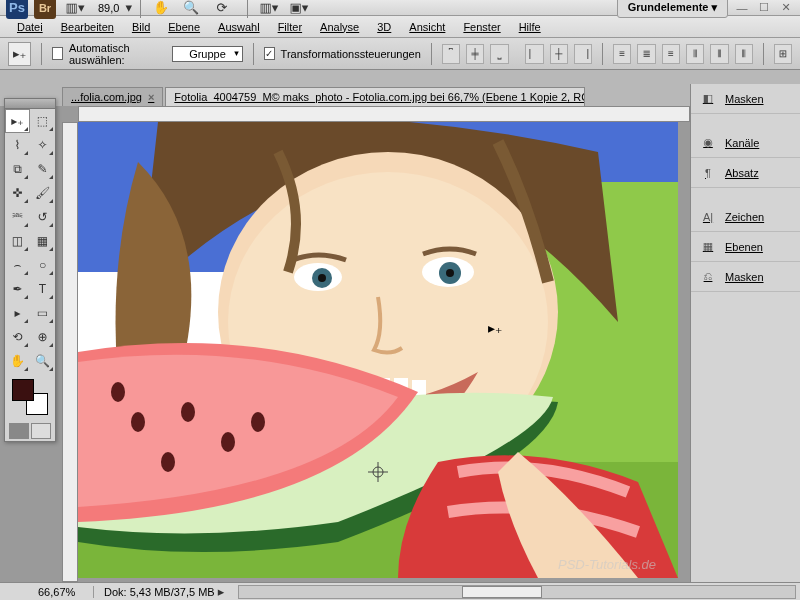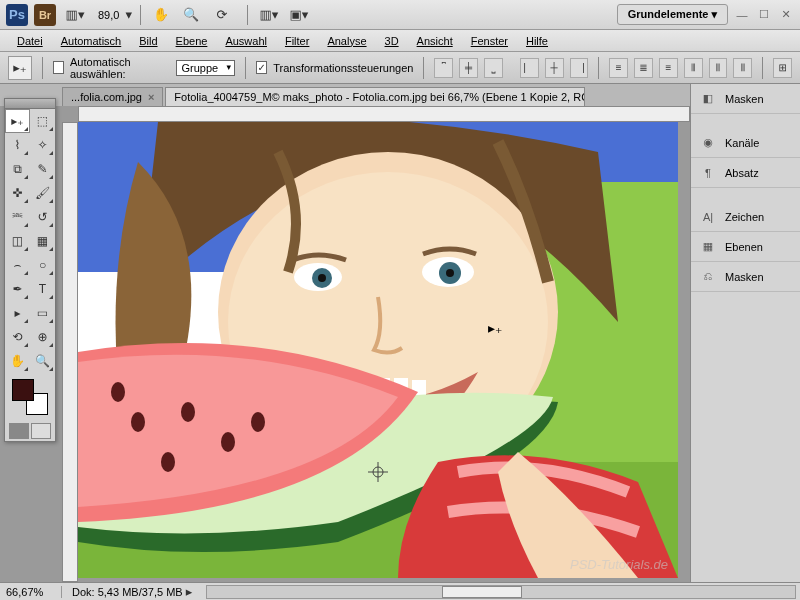--- a/index.html
+++ b/index.html
@@ -1,39 +1,39 @@
 <!DOCTYPE html>
 <html><head>
 <meta charset="utf-8">
 <style>
 * { box-sizing: border-box; margin: 0; padding: 0; font-family: Tahoma, Arial, sans-serif; font-size: 11px; }
 body { background: #b8b8b8; width: 800px; height: 600px; overflow: hidden; position: relative; }
 
-.titlebar { height: 30px; background: linear-gradient(#e8e8e8, #d4d4d4); display: flex; align-items: center; padding: 0 6px; border-bottom: 1px solid #999; }
+.titlebar { height: 16px; background: linear-gradient(#e8e8e8, #d4d4d4); display: flex; align-items: center; padding: 0 6px; border-bottom: 1px solid #999; }
 .titlebar .app-icon { width: 22px; height: 22px; background: #1a3a6e; color: #8fb8e8; display: flex; align-items: center; justify-content: center; font-weight: bold; font-size: 13px; border-radius: 3px; margin-right: 6px; }
 .titlebar .br-icon { width: 22px; height: 22px; background: #5a3a1a; color: #e8c898; display: flex; align-items: center; justify-content: center; font-weight: bold; font-size: 11px; border-radius: 3px; margin-right: 6px; }
 .titlebar .tb-btn { width: 26px; height: 22px; margin-right: 4px; border: 1px solid transparent; display:flex;align-items:center;justify-content:center; cursor:pointer; }
 .titlebar .zoom-txt { padding: 0 6px; }
 .titlebar .divider { width:1px; height:20px; background:#888; margin:0 8px; }
 .titlebar .spacer { flex:1; }
 .workspace-btn { background:#ddd; border:1px solid #999; padding:3px 10px; border-radius:3px; cursor:pointer; font-weight:bold; }
 .win-ctrl { width:16px; height:16px; margin-left:6px; color:#666; cursor:pointer; display:flex;align-items:center;justify-content:center; }
 
 .menubar { height: 22px; background: linear-gradient(#e8e8e8,#d8d8d8); display:flex; align-items:center; padding:0 8px; border-bottom:1px solid #999; }
 .menubar span { padding: 3px 9px; cursor:pointer;text-decoration:underline; }
 
 .optionsbar { height: 32px; background: linear-gradient(#dcdcdc,#c8c8c8); display:flex; align-items:center; padding:0 8px; border-bottom:1px solid #888; gap:6px; }
 .optionsbar .tool-ind { width:28px; height:24px; border:1px solid #999; background:#eee; display:flex;align-items:center;justify-content:center; }
 .checkbox { width:13px; height:13px; border:1px solid #666; background:#fff; display:inline-flex;align-items:center;justify-content:center; font-size:10px; color:#333; }
-.select-box { border:1px solid #666; background:#fff; padding:1px 16px 1px 4px; position:relative; }
+.select-box { border:1px solid #666; background:#fff; padding:1px 16px 1px 16px; position:relative; }
 .select-box::after { content:"▾"; position:absolute; right:3px; top:1px; font-size:9px; }
 .opt-divider { width:1px; height:22px; background:#888; margin:0 4px; }
 .align-btn { width:22px; height:20px; border:1px solid #aaa; background:#ddd; display:flex;align-items:center;justify-content:center; }
 
-.workarea { position:absolute; top:84px; left:0; right:0; bottom:18px; display:flex; }
+.workarea { position:absolute; top:84px; left:0; right:0; bottom:18px; display:flex;text-decoration:underline; }
 
 .toolbox { position:absolute; left:4px; top:98px; width:52px; background:#d4d4d4; border:1px solid #777; box-shadow:1px 1px 4px rgba(0,0,0,.3); z-index:10; }
 .toolbox .tb-head { height:10px; background:linear-gradient(#bbb,#999); border-bottom:1px solid #777; }
 .toolbox .tool-grid { display:grid; grid-template-columns:1fr 1fr; }
 .toolbox .tool { height:24px; border:1px solid transparent; display:flex;align-items:center;justify-content:center; cursor:pointer; position:relative; }
 .toolbox .tool.active { background:#fff; border-color:#888; }
 .toolbox .tool .corner { position:absolute; right:1px; bottom:1px; width:0;height:0; border-left:4px solid transparent; border-bottom:4px solid #444; }
 .color-swatches { padding:4px; }
 .fg-bg { position:relative; width:36px; height:36px; margin:2px auto; }
 .fg-sw { position:absolute; top:0; left:0; width:22px; height:22px; background:#3a1010; border:1px solid #000; }
@@ -47,29 +47,29 @@
 .tabs { height:22px; background:#b8b8b8; display:flex; align-items:end; padding-left:62px; }
 .tab { background:#d8d8d8; border:1px solid #888; border-bottom:none; padding:3px 8px; margin-right:2px; font-size:10px; max-width:420px; white-space:nowrap; overflow:hidden; cursor:pointer; display:flex;align-items:center;gap:6px; }
 .tab.inactive { background:#b0b0b0; }
 .tab .x { color:#666; font-weight:bold; }
 .ruler-h { position:absolute; top:22px; left:78px; right:0; height:16px; background:#eee; border:1px solid #888; font-size:8px; }
 .ruler-v { position:absolute; top:38px; left:62px; width:16px; bottom:0; background:#eee; border:1px solid #888; }
 .canvas-wrap { position:absolute; top:38px; left:78px; right:0; bottom:0; background:#9a9a9a; overflow:hidden; }
 .canvas { position:absolute; top:0; left:0; width:600px; height:456px; background:#fff; }
 .canvas svg { width:100%; height:100%; display:block; }
 .cursor-move { position:absolute; top:198px; left:410px; font-size:14px; color:#000; pointer-events:none; }
-.watermark { position:absolute; bottom:6px; right:10px; color:rgba(200,200,200,.6); font-size:13px; font-style:italic; }
+.watermark { position:absolute; bottom:6px; right:22px; color:rgba(200,200,200,.6); font-size:13px; font-style:italic; }
 
 .panels { width:110px; background:#d4d4d4; border-left:1px solid #888; }
 .panel-item { height:30px; display:flex; align-items:center; padding:0 8px; gap:8px; border-bottom:1px solid #bbb; cursor:pointer; }
 .p-icon { width:18px; height:16px; display:flex;align-items:center;justify-content:center; color:#555; }
 .panel-sep { height:14px; }
 
 .statusbar { position:absolute; bottom:0; left:0; right:0; height:18px; background:#d8d8d8; border-top:1px solid #888; display:flex; align-items:center; font-size:10px; }
-.statusbar .zoom { width:62px; padding-left:6px; border-right:1px solid #999; }
+.statusbar .zoom { width:62px; padding-left:6px; border-right:1px solid #999;margin-left:32px; }
 .statusbar .dok { padding:0 10px; }
 .statusbar .scroll-h { flex:1; height:14px; background:#ccc; border:1px solid #999; margin:0 4px; position:relative; }
 .statusbar .thumb { position:absolute; left:40%; width:80px; height:100%; background:#eee; border:1px solid #888; }
 
 
 .ico { font-family: Arial; font-size:13px; color:#333; }
 </style>
 </head>
 <body>
 
@@ -100,21 +100,21 @@
     </div>
   <div class="spacer"></div>
   <div class="workspace-btn">Grundelemente ▾</div>
   <div class="win-ctrl">—</div>
   <div class="win-ctrl">☐</div>
   <div class="win-ctrl">✕</div>
 </div>
 
 <div class="menubar">
   <span>Datei</span>
-  <span>Automatisch</span>
+  <span>Bearbeiten</span>
   <span>Bild</span>
   <span>Ebene</span>
   <span>Auswahl</span>
   <span>Filter</span>
   <span>Analyse</span>
   <span>3D</span>
   <span>Ansicht</span>
   <span>Fenster</span>
   <span>Hilfe</span>
 </div>

